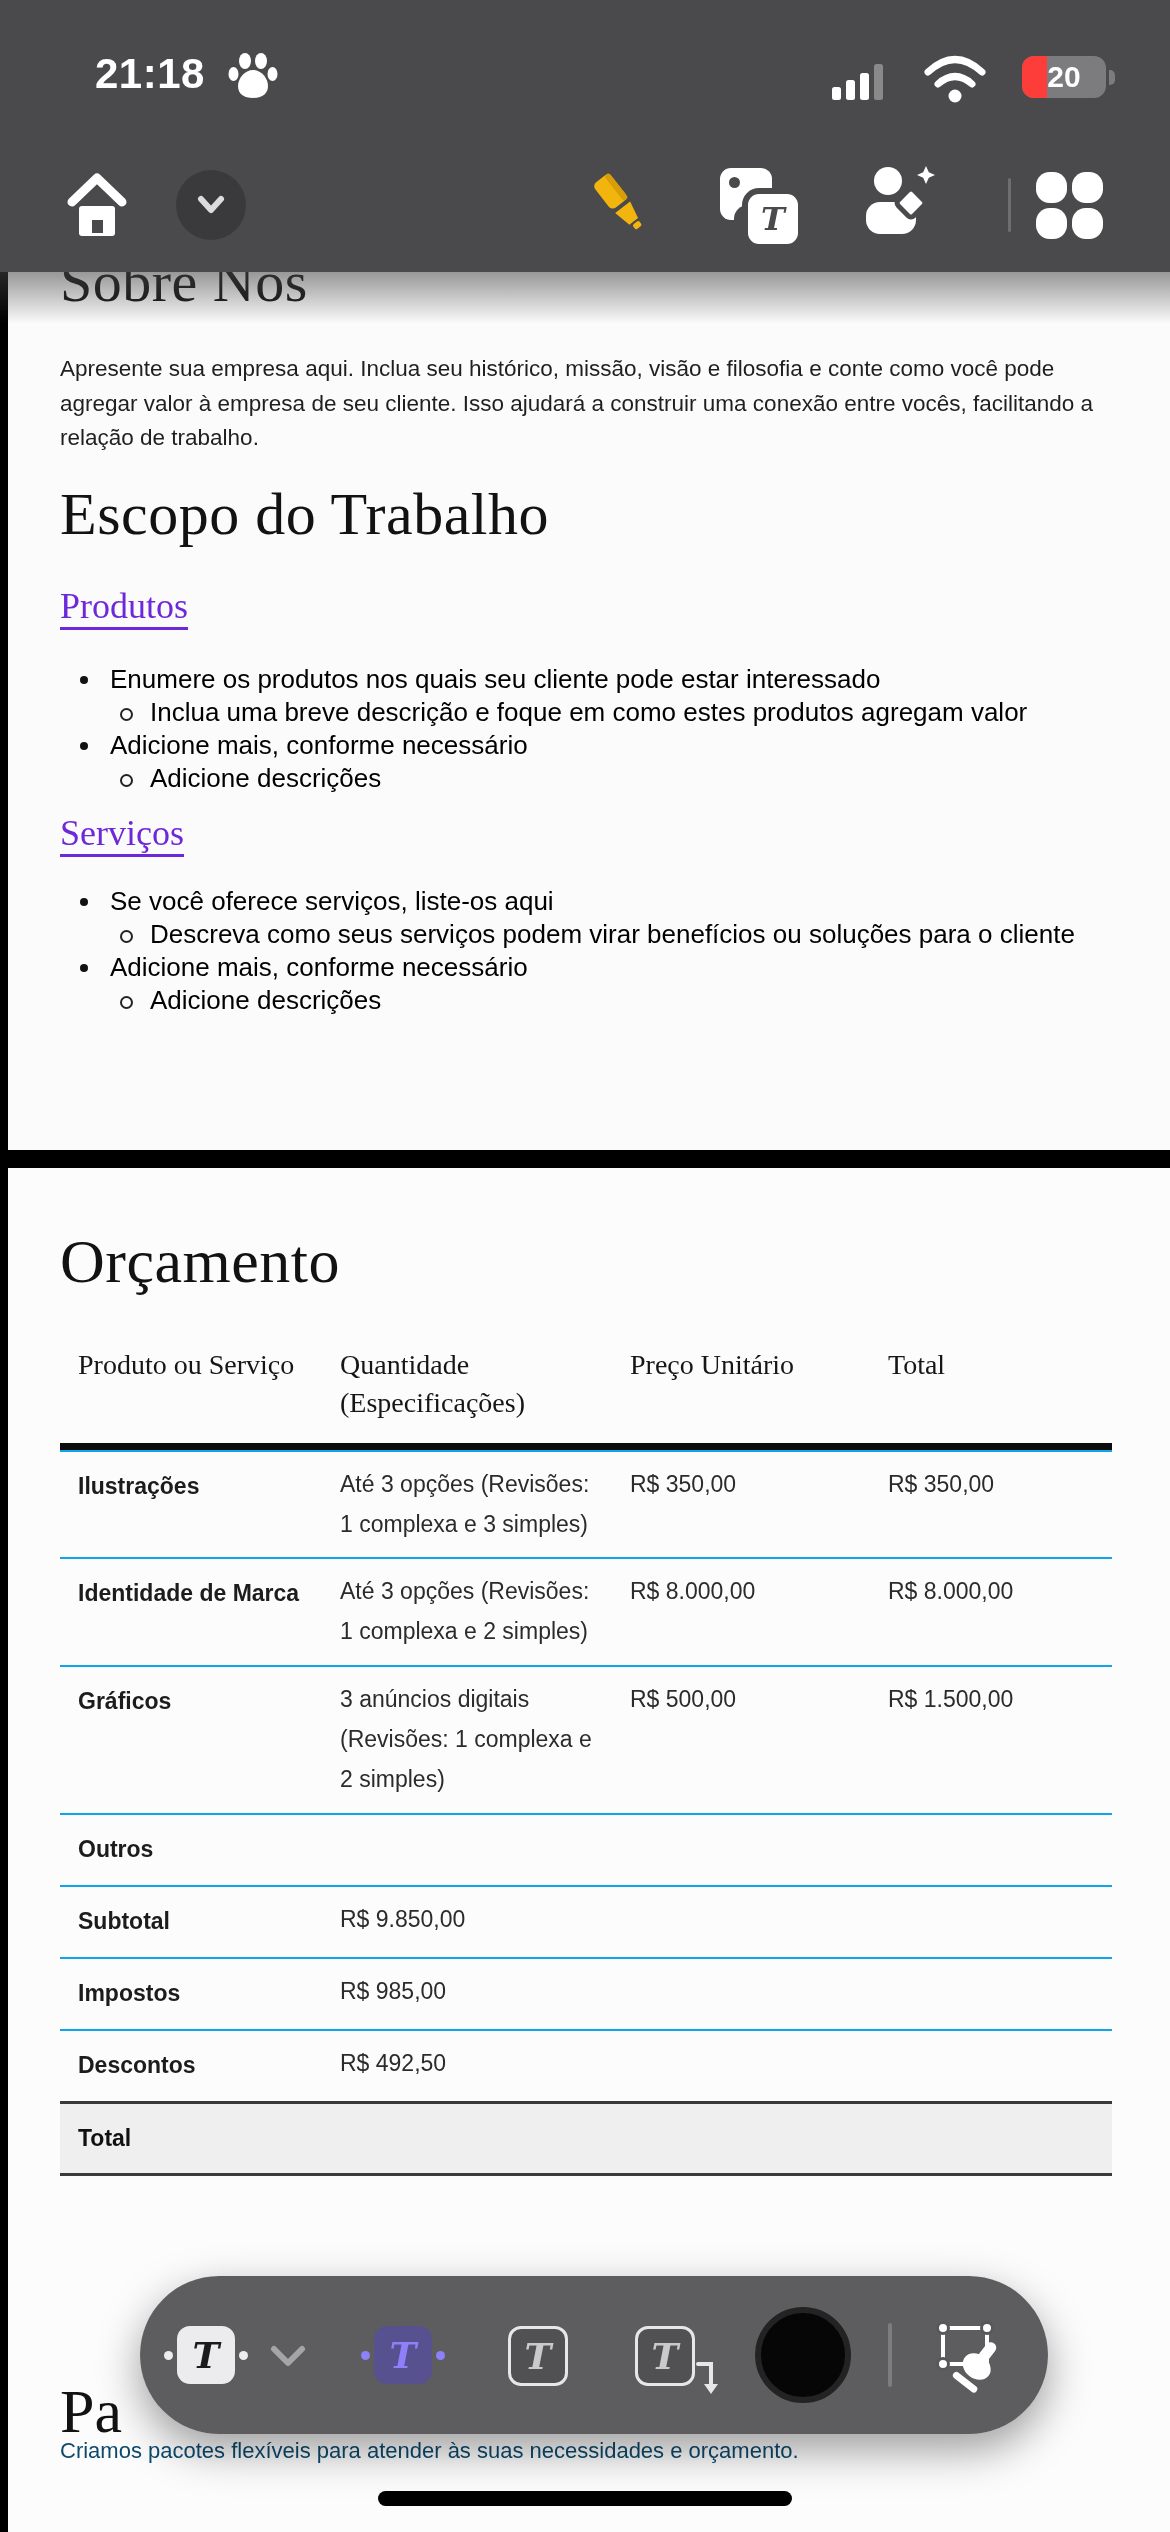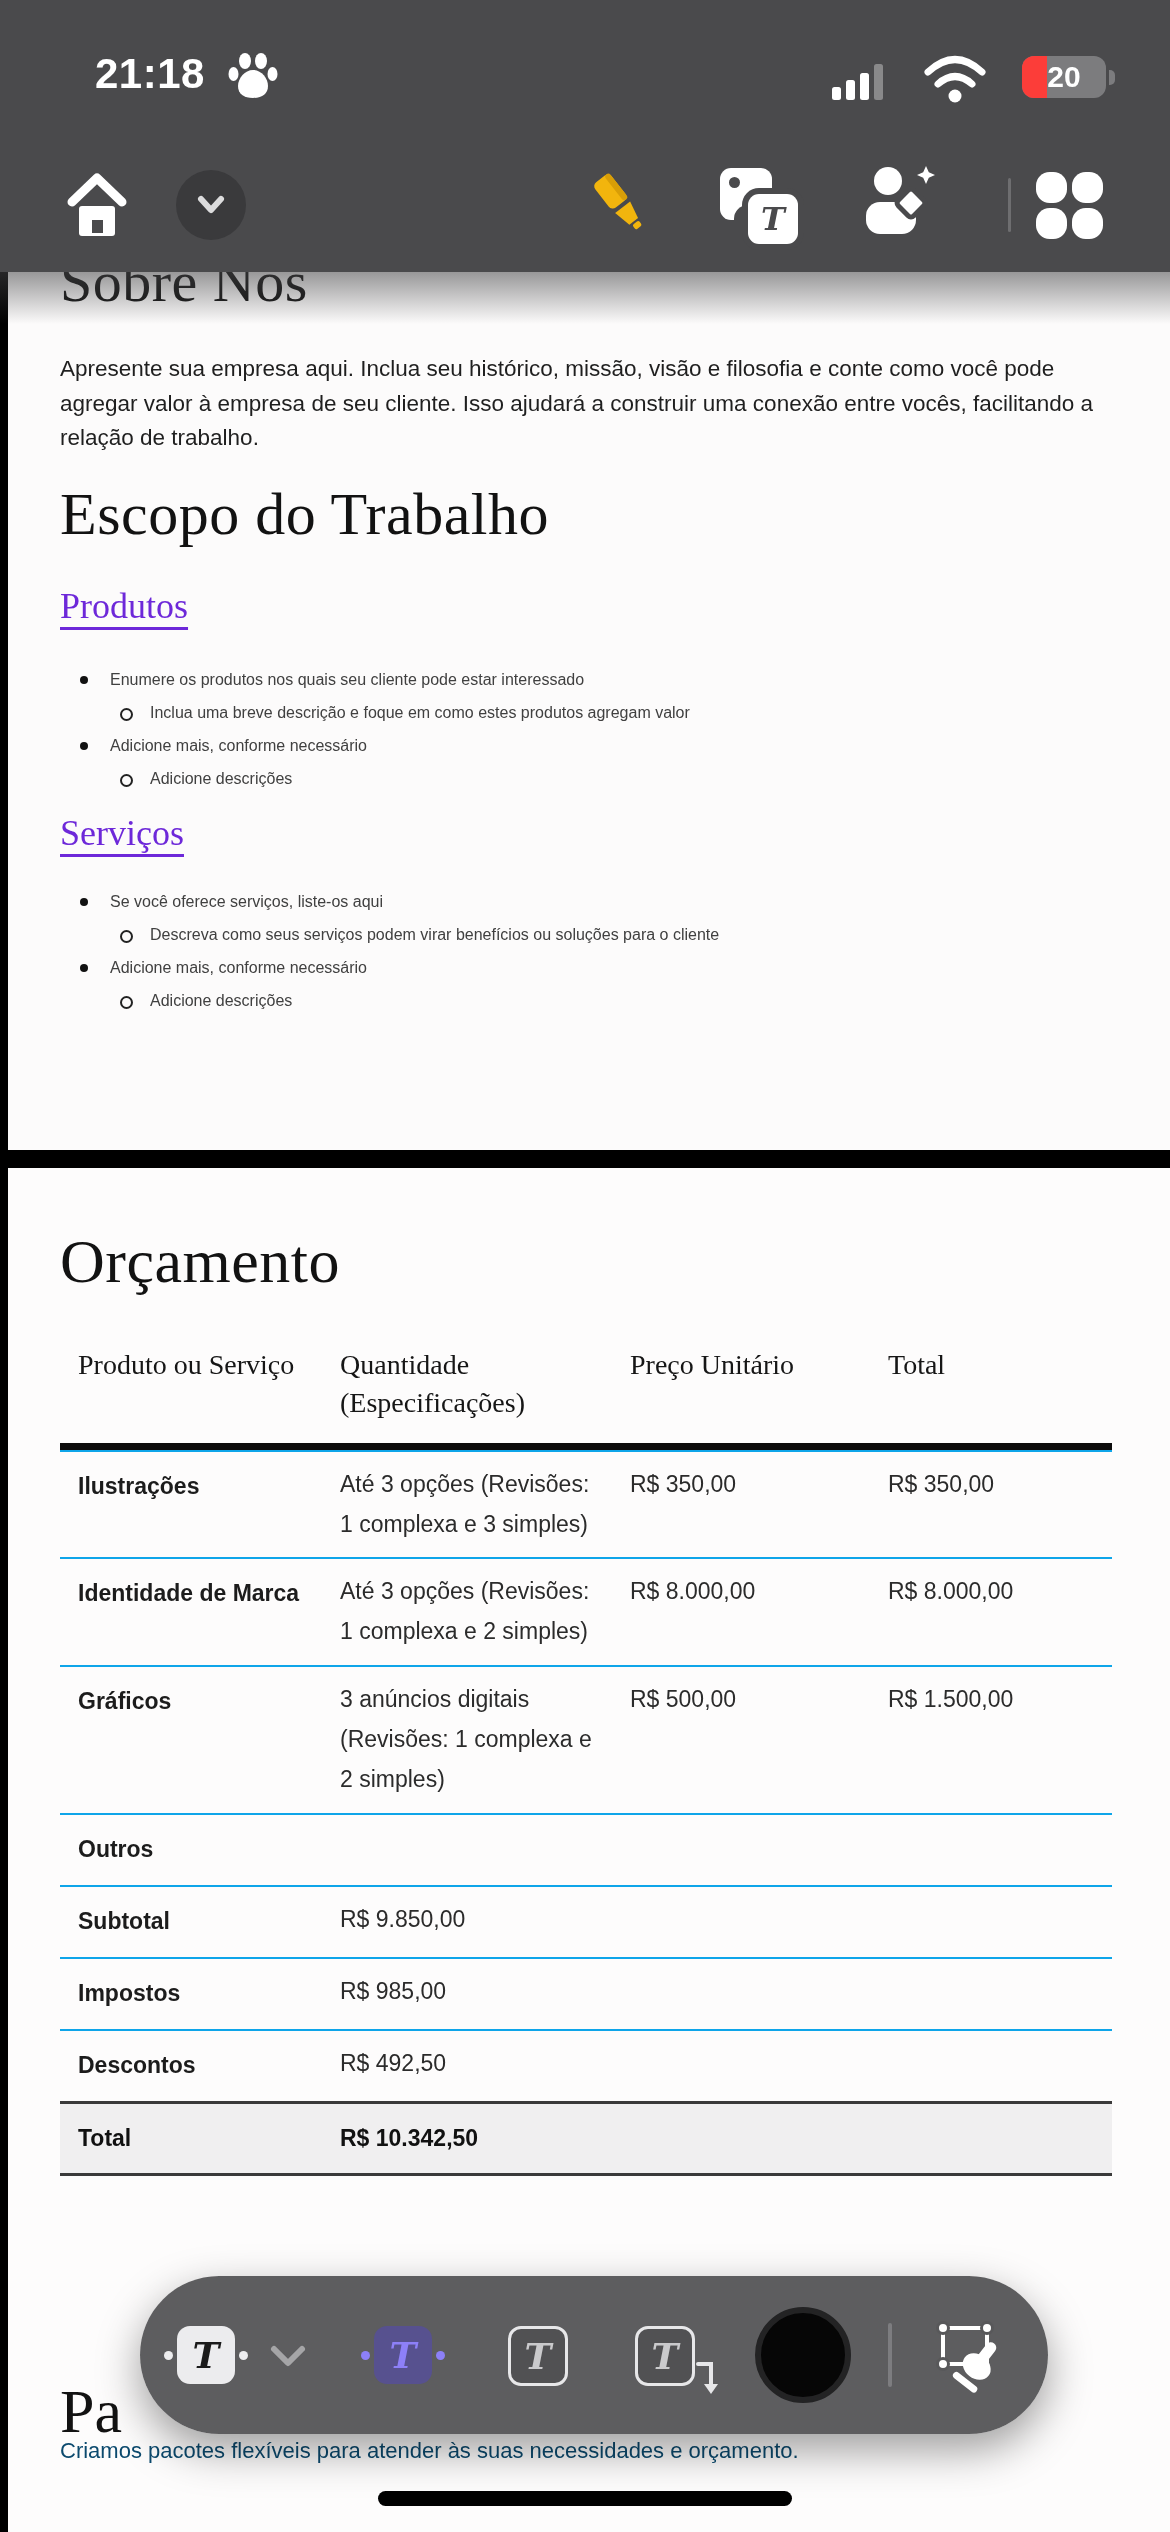--- a/index.html
+++ b/index.html
@@ -8,21 +8,21 @@
   
   .page{position:absolute;left:8px;width:1162px;background:#fcfbfb;}
   .page1{top:0;height:1150px;}
   .page2{top:1168px;height:1364px;background:#fdfcfc;}
   .serif{font-family:"Liberation Serif","DejaVu Serif",serif;}
   .h1{position:absolute;left:52px;color:#121212;font-weight:400;letter-spacing:.5px;white-space:nowrap;}
   .body-text{position:absolute;left:52px;color:#1f1f1f;font-size:22.5px;line-height:34.5px;}
   .h2u{position:absolute;left:52px;font-size:36px;color:#6d28d9;
        text-decoration:underline;text-decoration-thickness:2.5px;text-underline-offset:9px;}
   .blist{position:absolute;left:52px;right:60px;}
-  .li{position:relative;font-size:16px;line-height:33px;color:#404040;}
+  .li{position:relative;font-size:26px;line-height:33px;color:#000000;}
   .li.l1{padding-left:50px;}
   .li.l2{padding-left:90px;}
   .dot{position:absolute;left:20px;top:13px;width:8px;height:8px;border-radius:50%;background:#111;}
   .ring{position:absolute;left:60px;top:12px;width:9px;height:9px;border-radius:50%;border:2px solid #222;}
   
   .table{position:absolute;left:52px;top:175px;width:1052px;}
   .trow{display:grid;grid-template-columns:262px 290px 258px 242px;}
   .thead{padding:3px 0 21px;}
   .thead .cell{font-family:"Liberation Serif","DejaVu Serif",serif;font-size:28px;line-height:38px;color:#161616;}
   .rule-thick{border-bottom:7px solid #0c0c0c;}
@@ -152,21 +152,20 @@
         <div class="cell"></div>
       </div>
       <div class="trow drow">
         <div class="cell name">Descontos</div>
         <div class="cell">R$ 492,50</div>
         <div class="cell"></div>
         <div class="cell"></div>
       </div>
       <div class="trow total-row">
         <div class="cell name">Total</div>
-        <div class="cell">R$ 10.342,50</div>
         <div class="cell"></div>
         <div class="cell"></div>
       </div>
     </div>
 
     <div class="pa-heading serif">Pa</div>
     <div class="footer-line">Criamos pacotes flexíveis para atender às suas necessidades e orçamento.</div>
   </div>
 
   <div class="hdr-shadow"></div>

